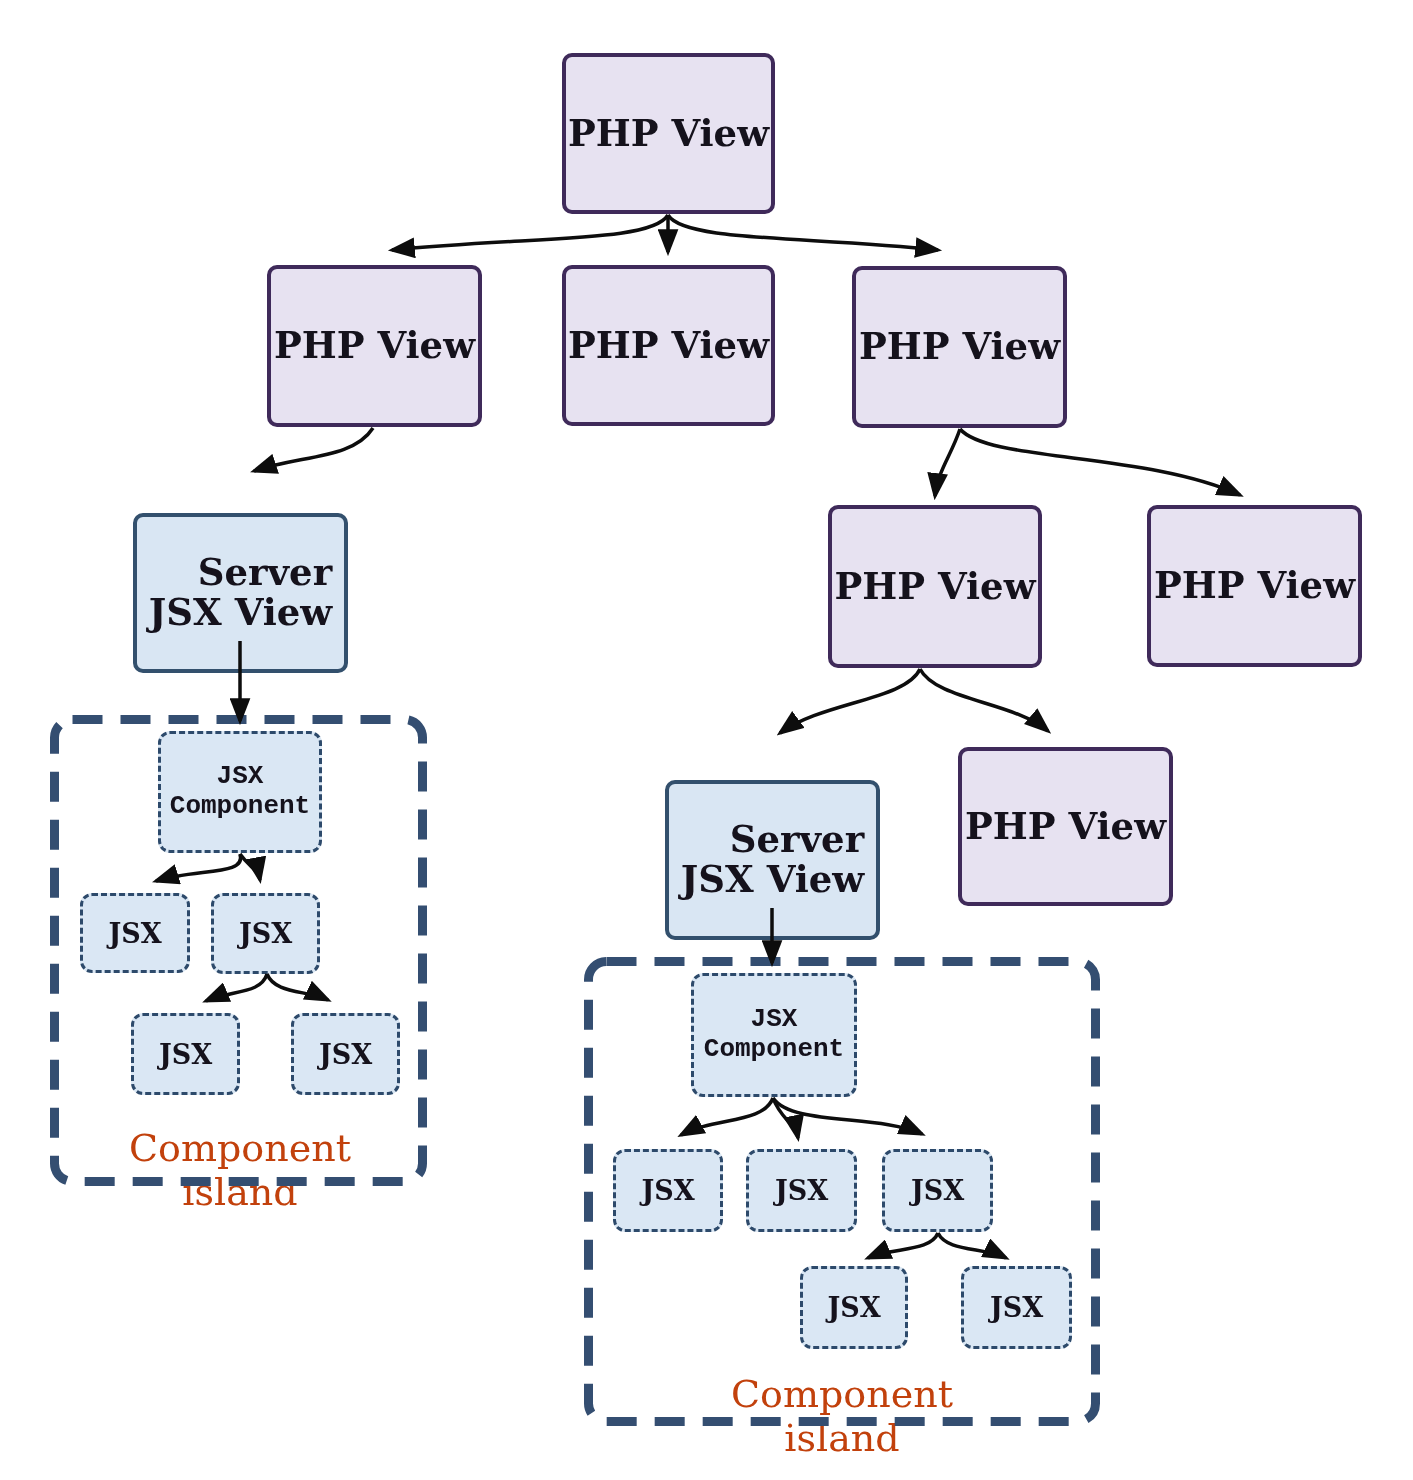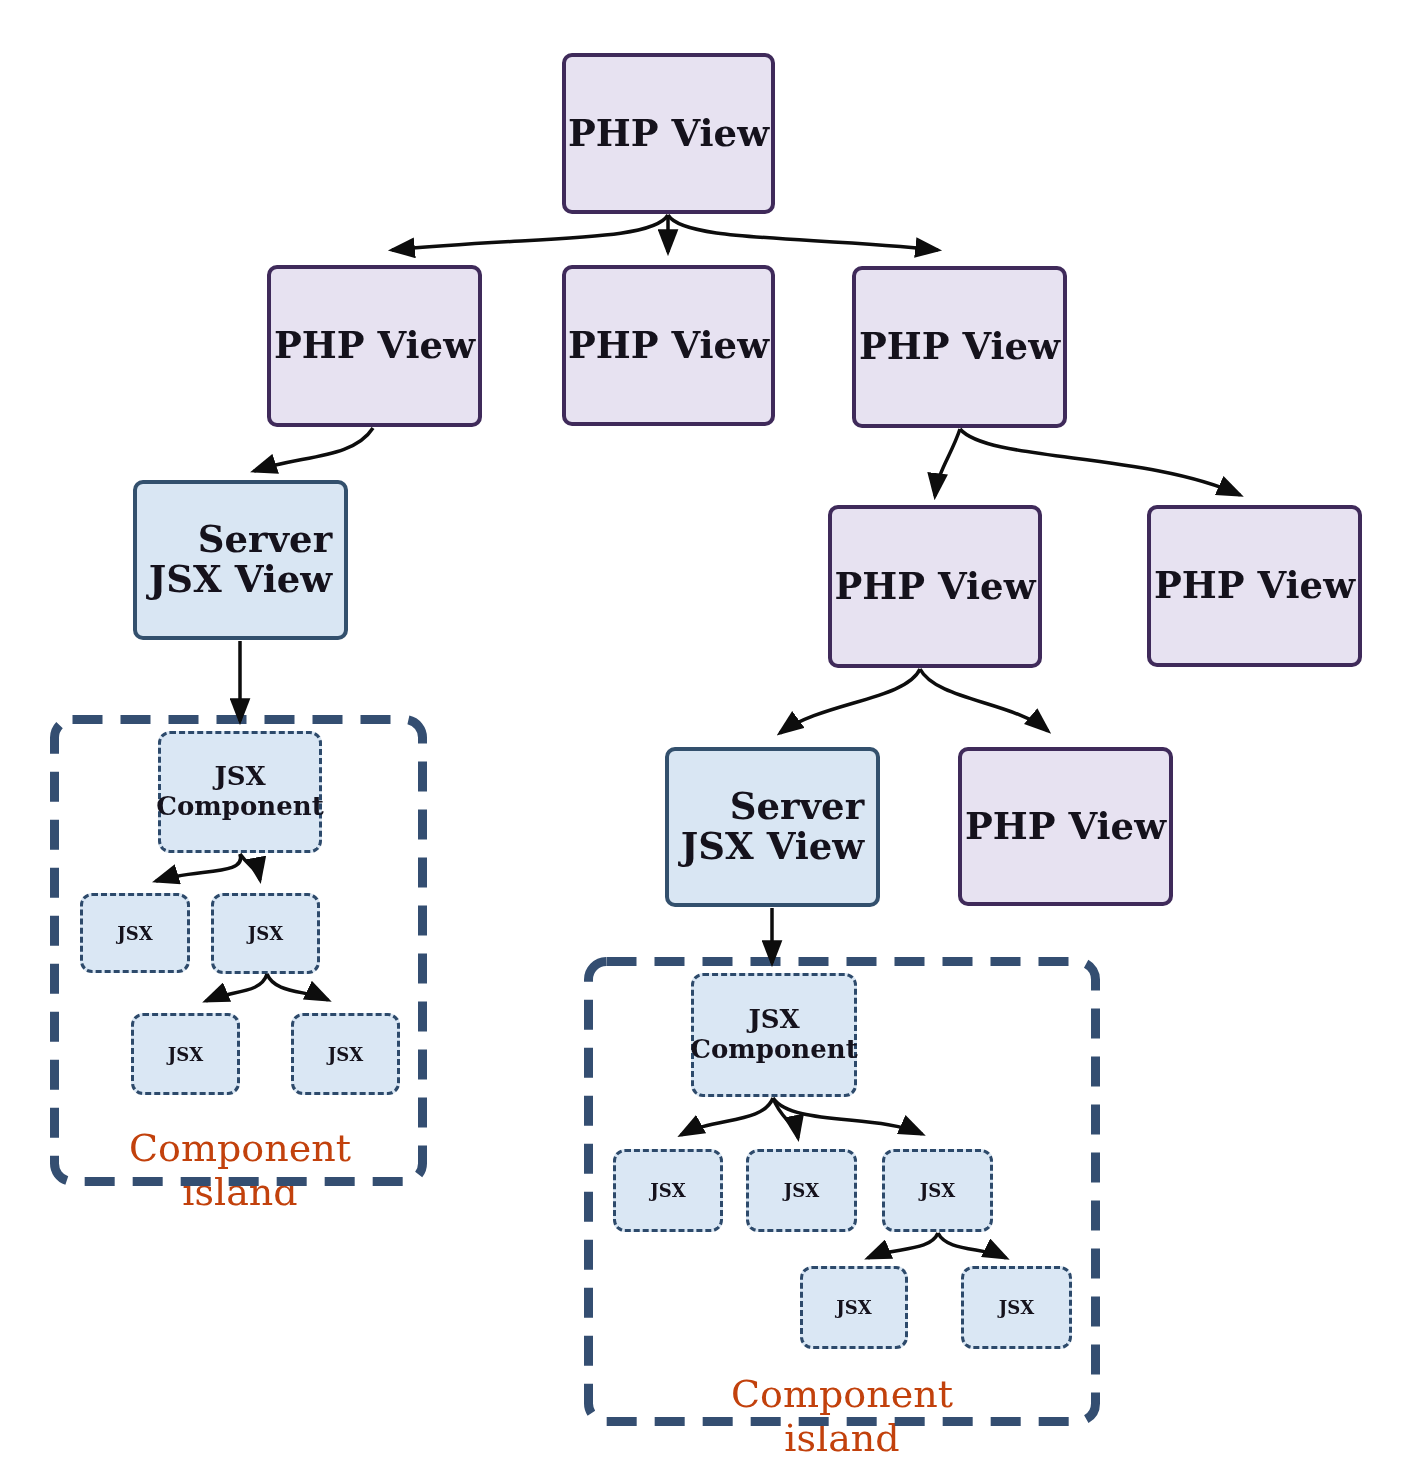--- a/index.html
+++ b/index.html
@@ -13,29 +13,29 @@
     position:relative;width:1413px;height:1480px;background:#ffffff;
     font-family:"DejaVu Serif","Liberation Serif",serif;color:var(--text);
     overflow:hidden;
   }
   .node{
     position:absolute;box-sizing:border-box;border-radius:10px;
     display:flex;align-items:center;justify-content:center;text-align:right;
     font-weight:bold;font-size:37px;line-height:1.08;z-index:2;
   }
   .php{background:var(--php-fill);border:4.5px solid var(--php-border);}
-  .server{background:var(--server-fill);border:4.5px solid var(--server-border);}
+  .server{background:var(--server-fill);border:4.5px solid var(--server-border);margin-top:33px;}
   .comp,.leaf{
     position:absolute;box-sizing:border-box;border-radius:12px;
     background:var(--leaf-fill);border:3.5px dashed var(--leaf-border);
     display:flex;align-items:center;justify-content:center;text-align:center;
     font-weight:bold;z-index:2;
   }
-  .comp{font-size:26px;line-height:1.15;padding:0 0;}
-  .leaf{font-size:18px;}
+  .comp{font-size:26px;line-height:1.15;padding:0 0;font-family:Liberation Mono, monospace;}
+  .leaf{font-size:27px;}
   .caption{
     position:absolute;text-align:center;font-size:38px;font-weight:normal;
     z-index:2;color:#c2410c;
   }
   svg.layer{position:absolute;left:0;top:0;z-index:3;pointer-events:none;}
   svg.layer path.arrow{fill:none;stroke:var(--arrow);stroke-width:3.5;}
   svg.layer .head{fill:var(--arrow);}
   svg.layer rect.island{
     fill:none;stroke:var(--island-border);stroke-width:9;
     stroke-dasharray:30 18;

